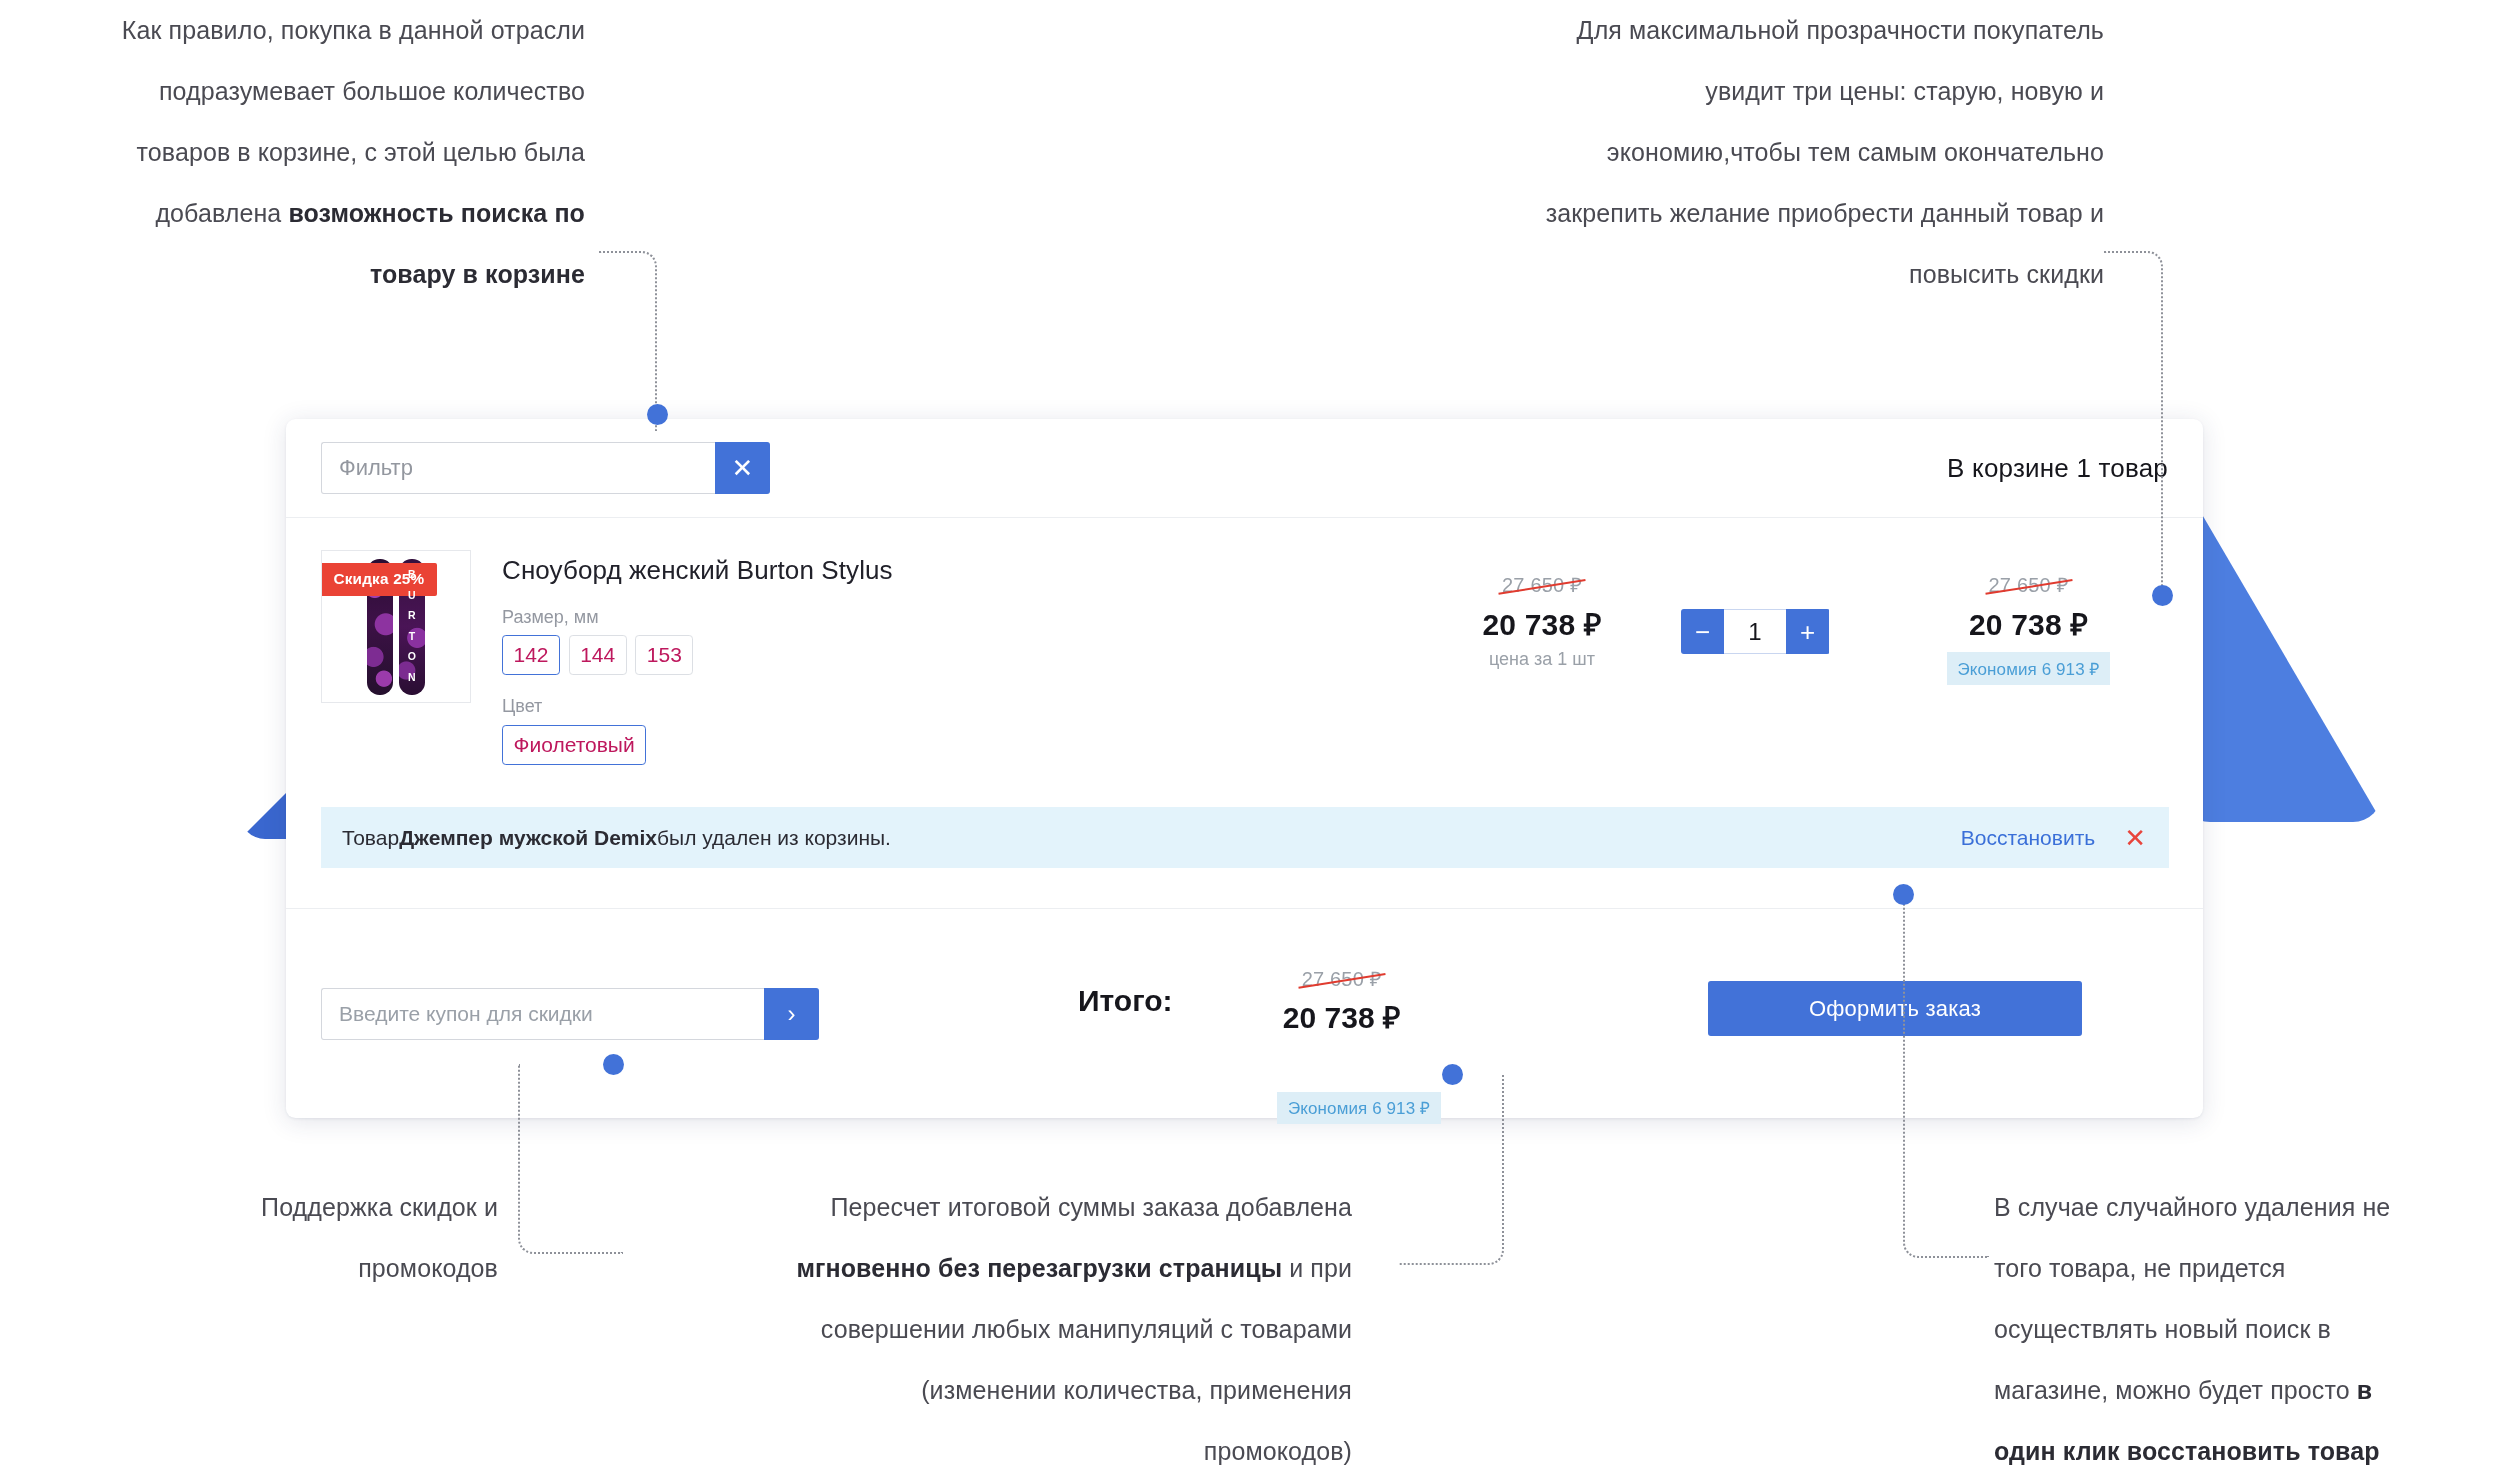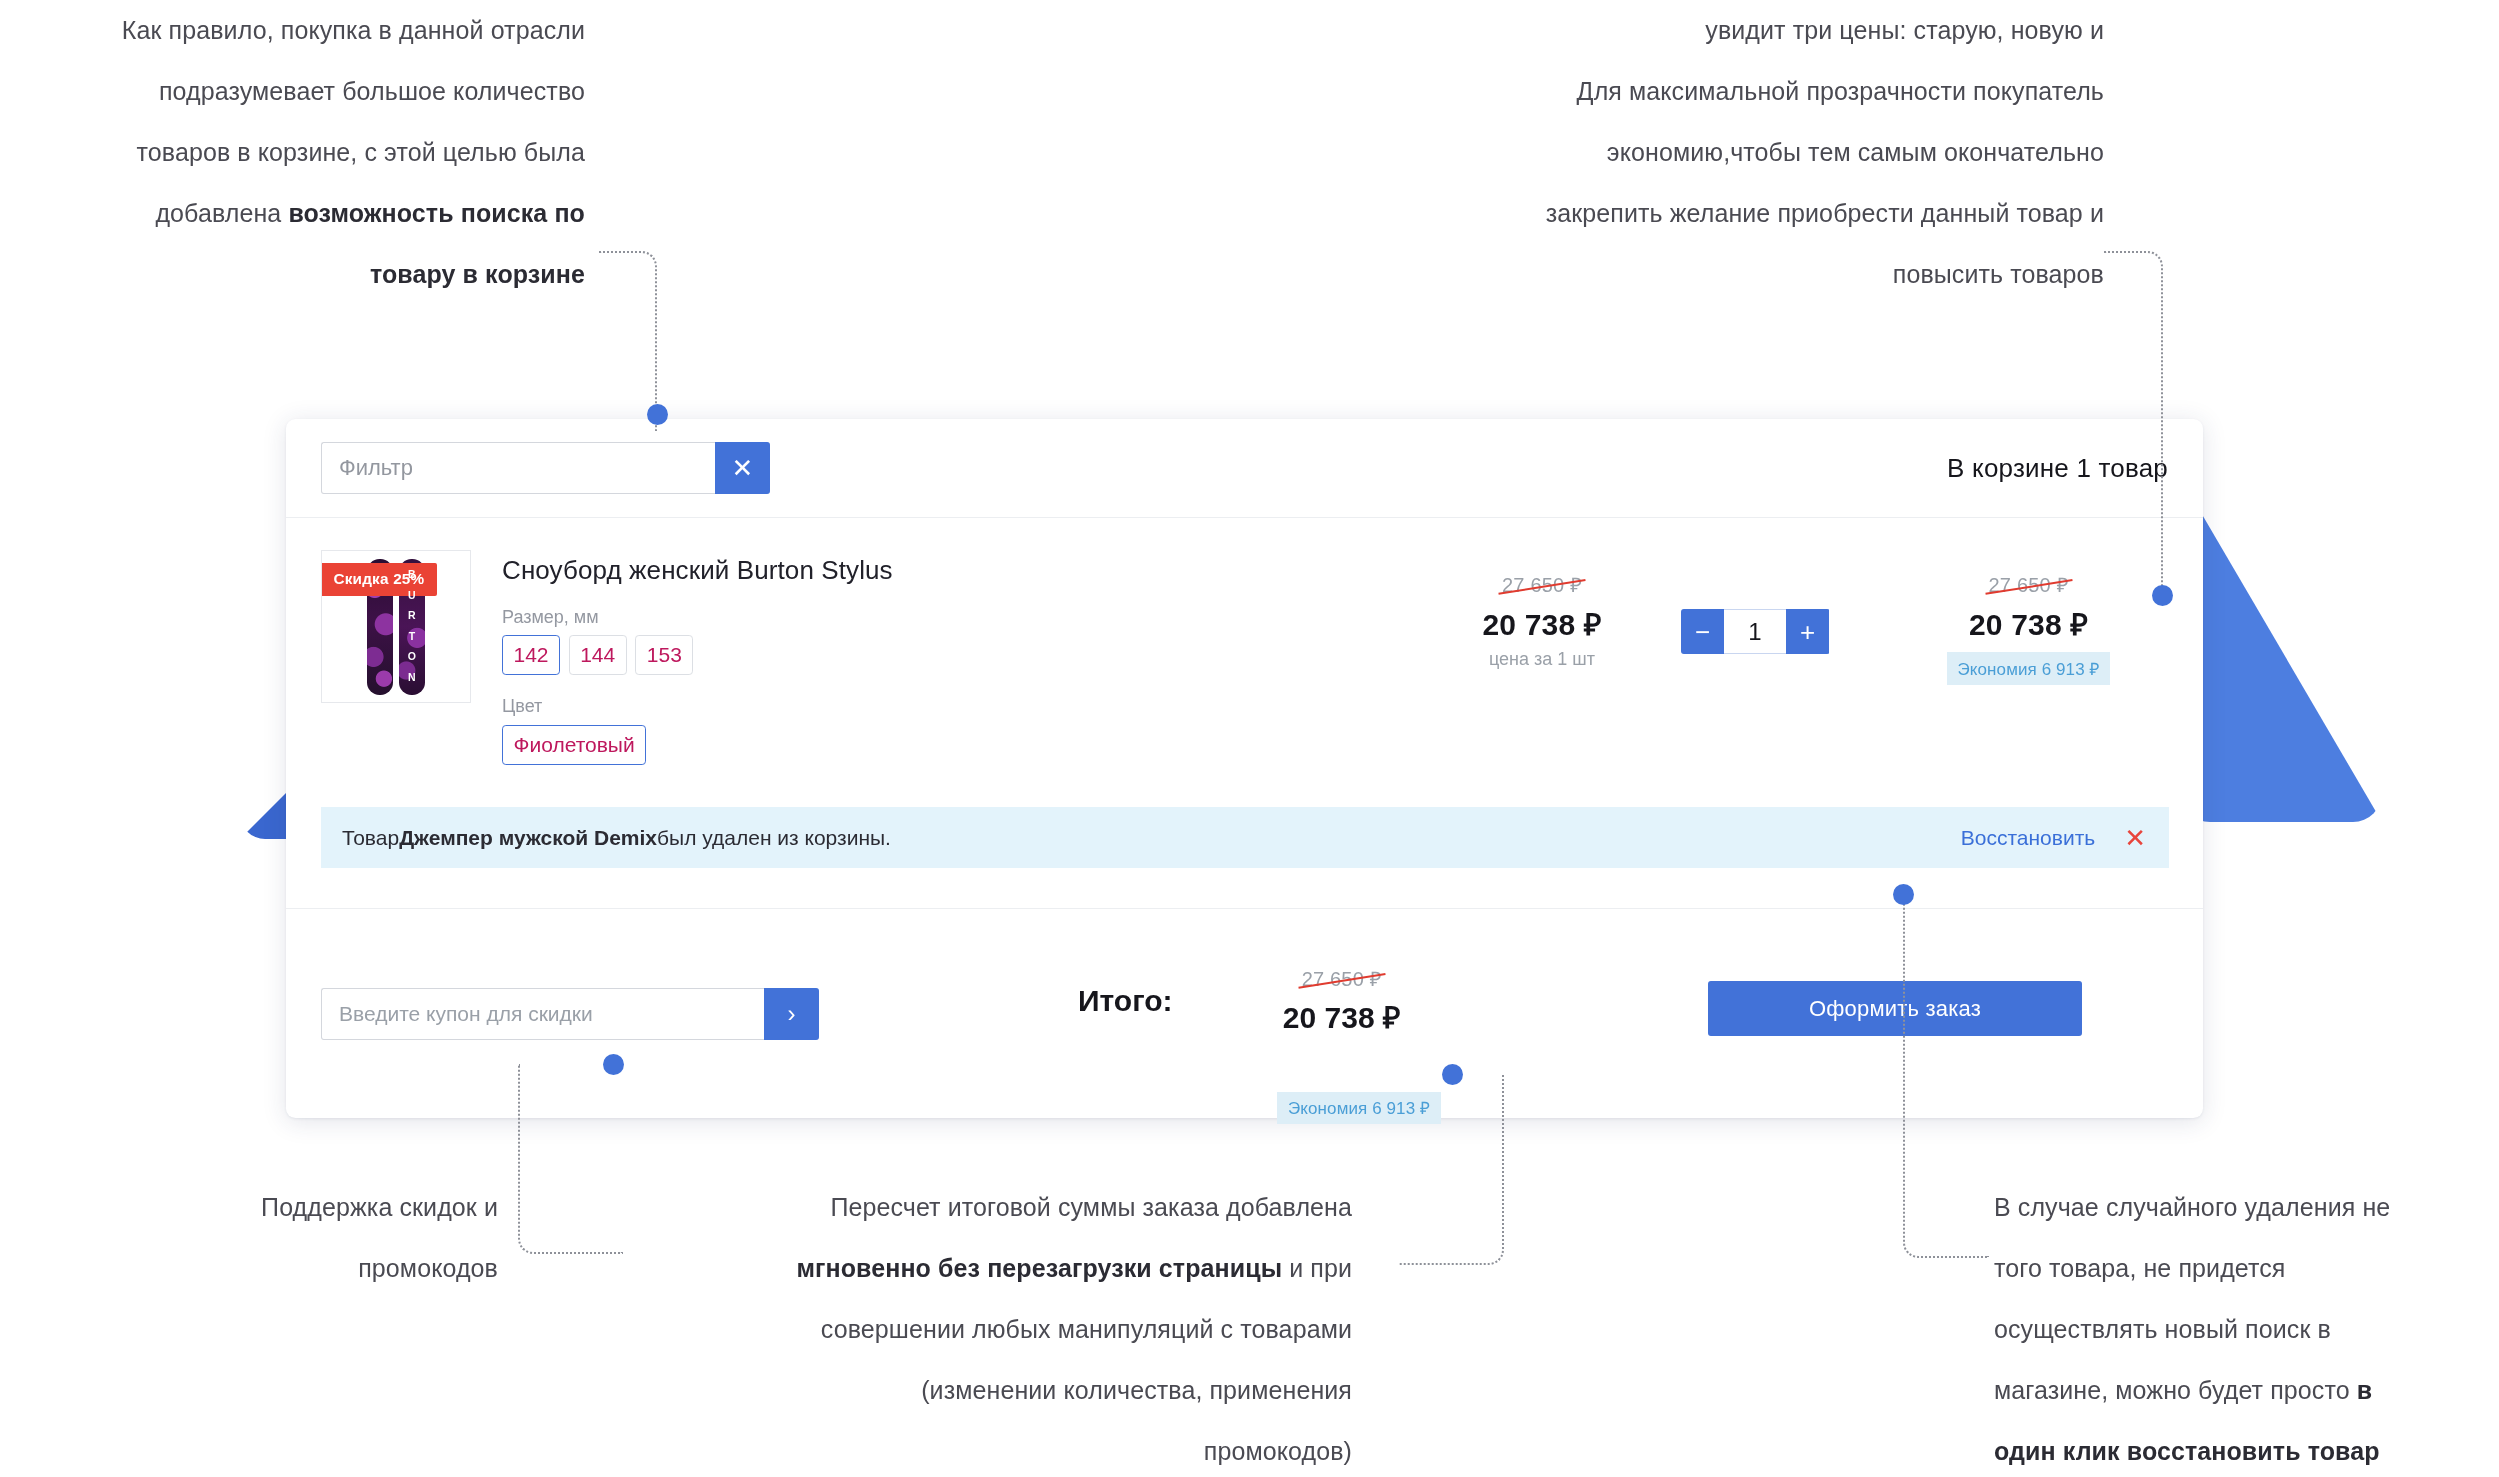--- a/index.html
+++ b/index.html
@@ -305,25 +305,25 @@
 
   <div class="anno" id="anno-tl">
     <div>Как правило, покупка в данной отрасли</div>
     <div>подразумевает большое количество</div>
     <div>товаров в корзине, с этой целью была</div>
     <div><span>добавлена </span><b>возможность поиска по</b></div>
     <div><b>товару в корзине</b></div>
   </div>
 
   <div class="anno" id="anno-tr">
+    <div>Для максимальной прозрачности покупатель</div>
     <div>увидит три цены: старую, новую и</div>
-    <div>Для максимальной прозрачности покупатель</div>
     <div>экономию,чтобы тем самым окончательно</div>
     <div>закрепить желание приобрести данный товар и</div>
-    <div>повысить товаров</div>
+    <div>повысить скидки</div>
   </div>
 
   <div class="anno" id="anno-bl">
     <div>Поддержка скидок и</div>
     <div>промокодов</div>
   </div>
 
   <div class="anno" id="anno-bc">
     <div>Пересчет итоговой суммы заказа добавлена</div>
     <div><b>мгновенно без перезагрузки страницы</b><span> и при</span></div>

